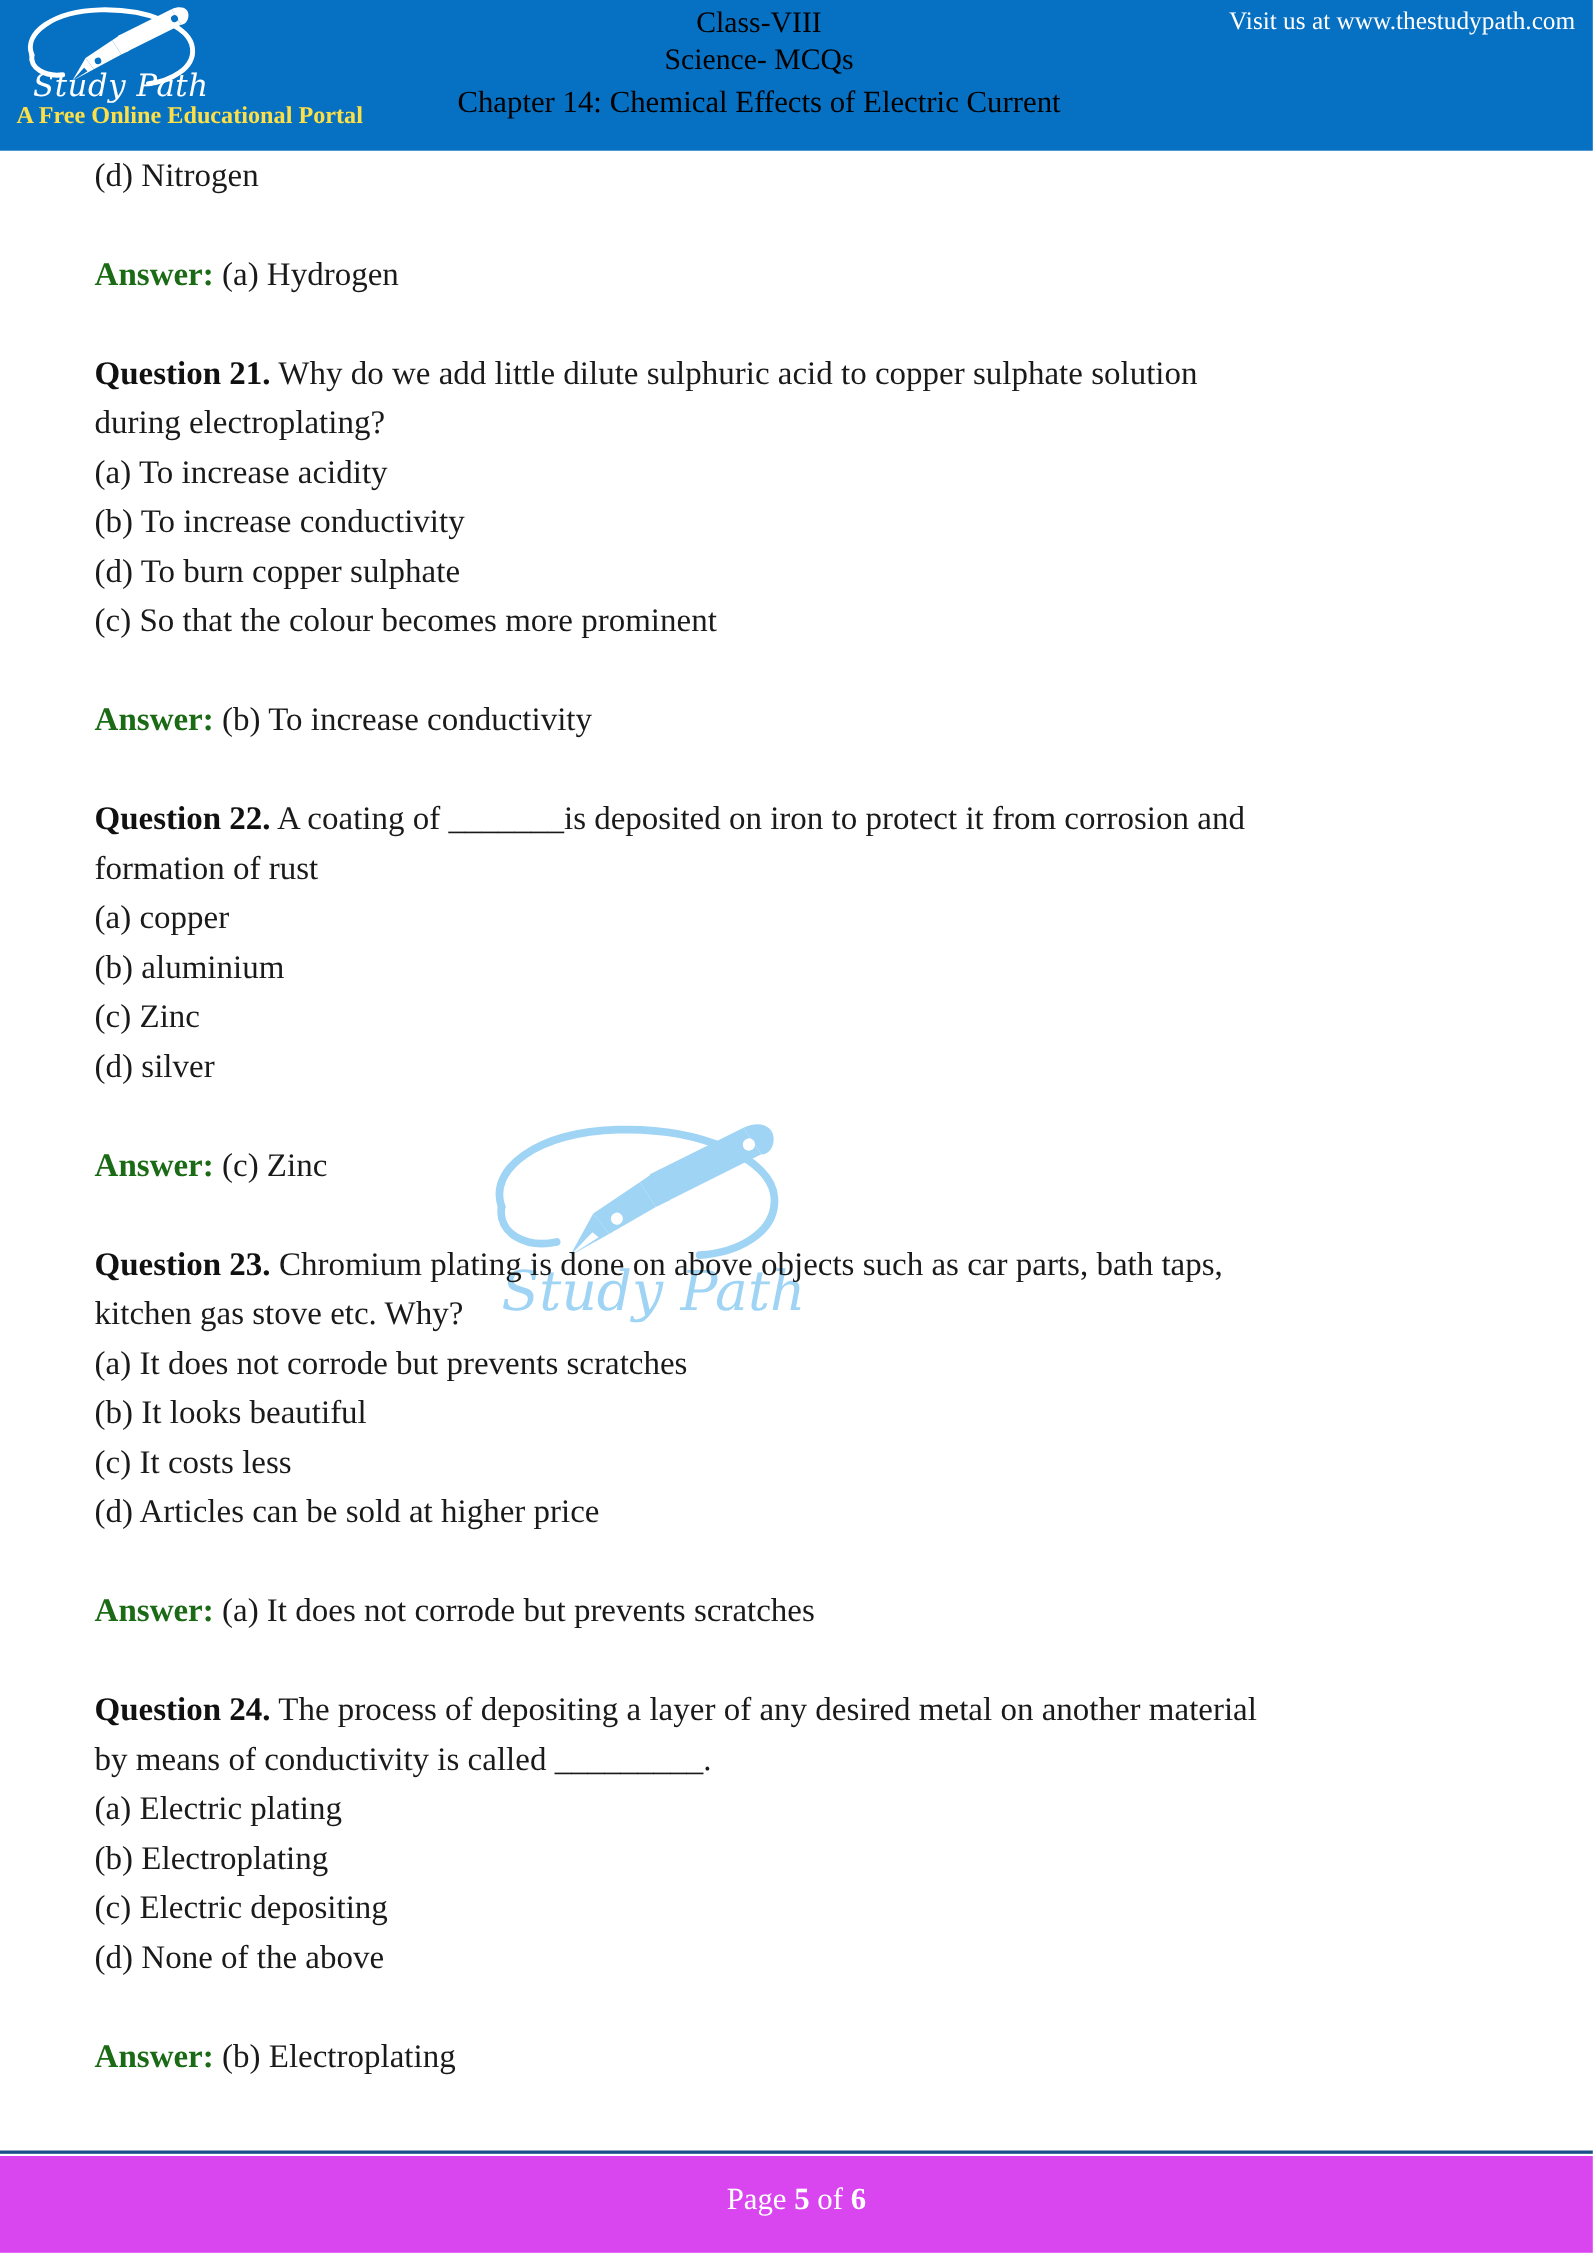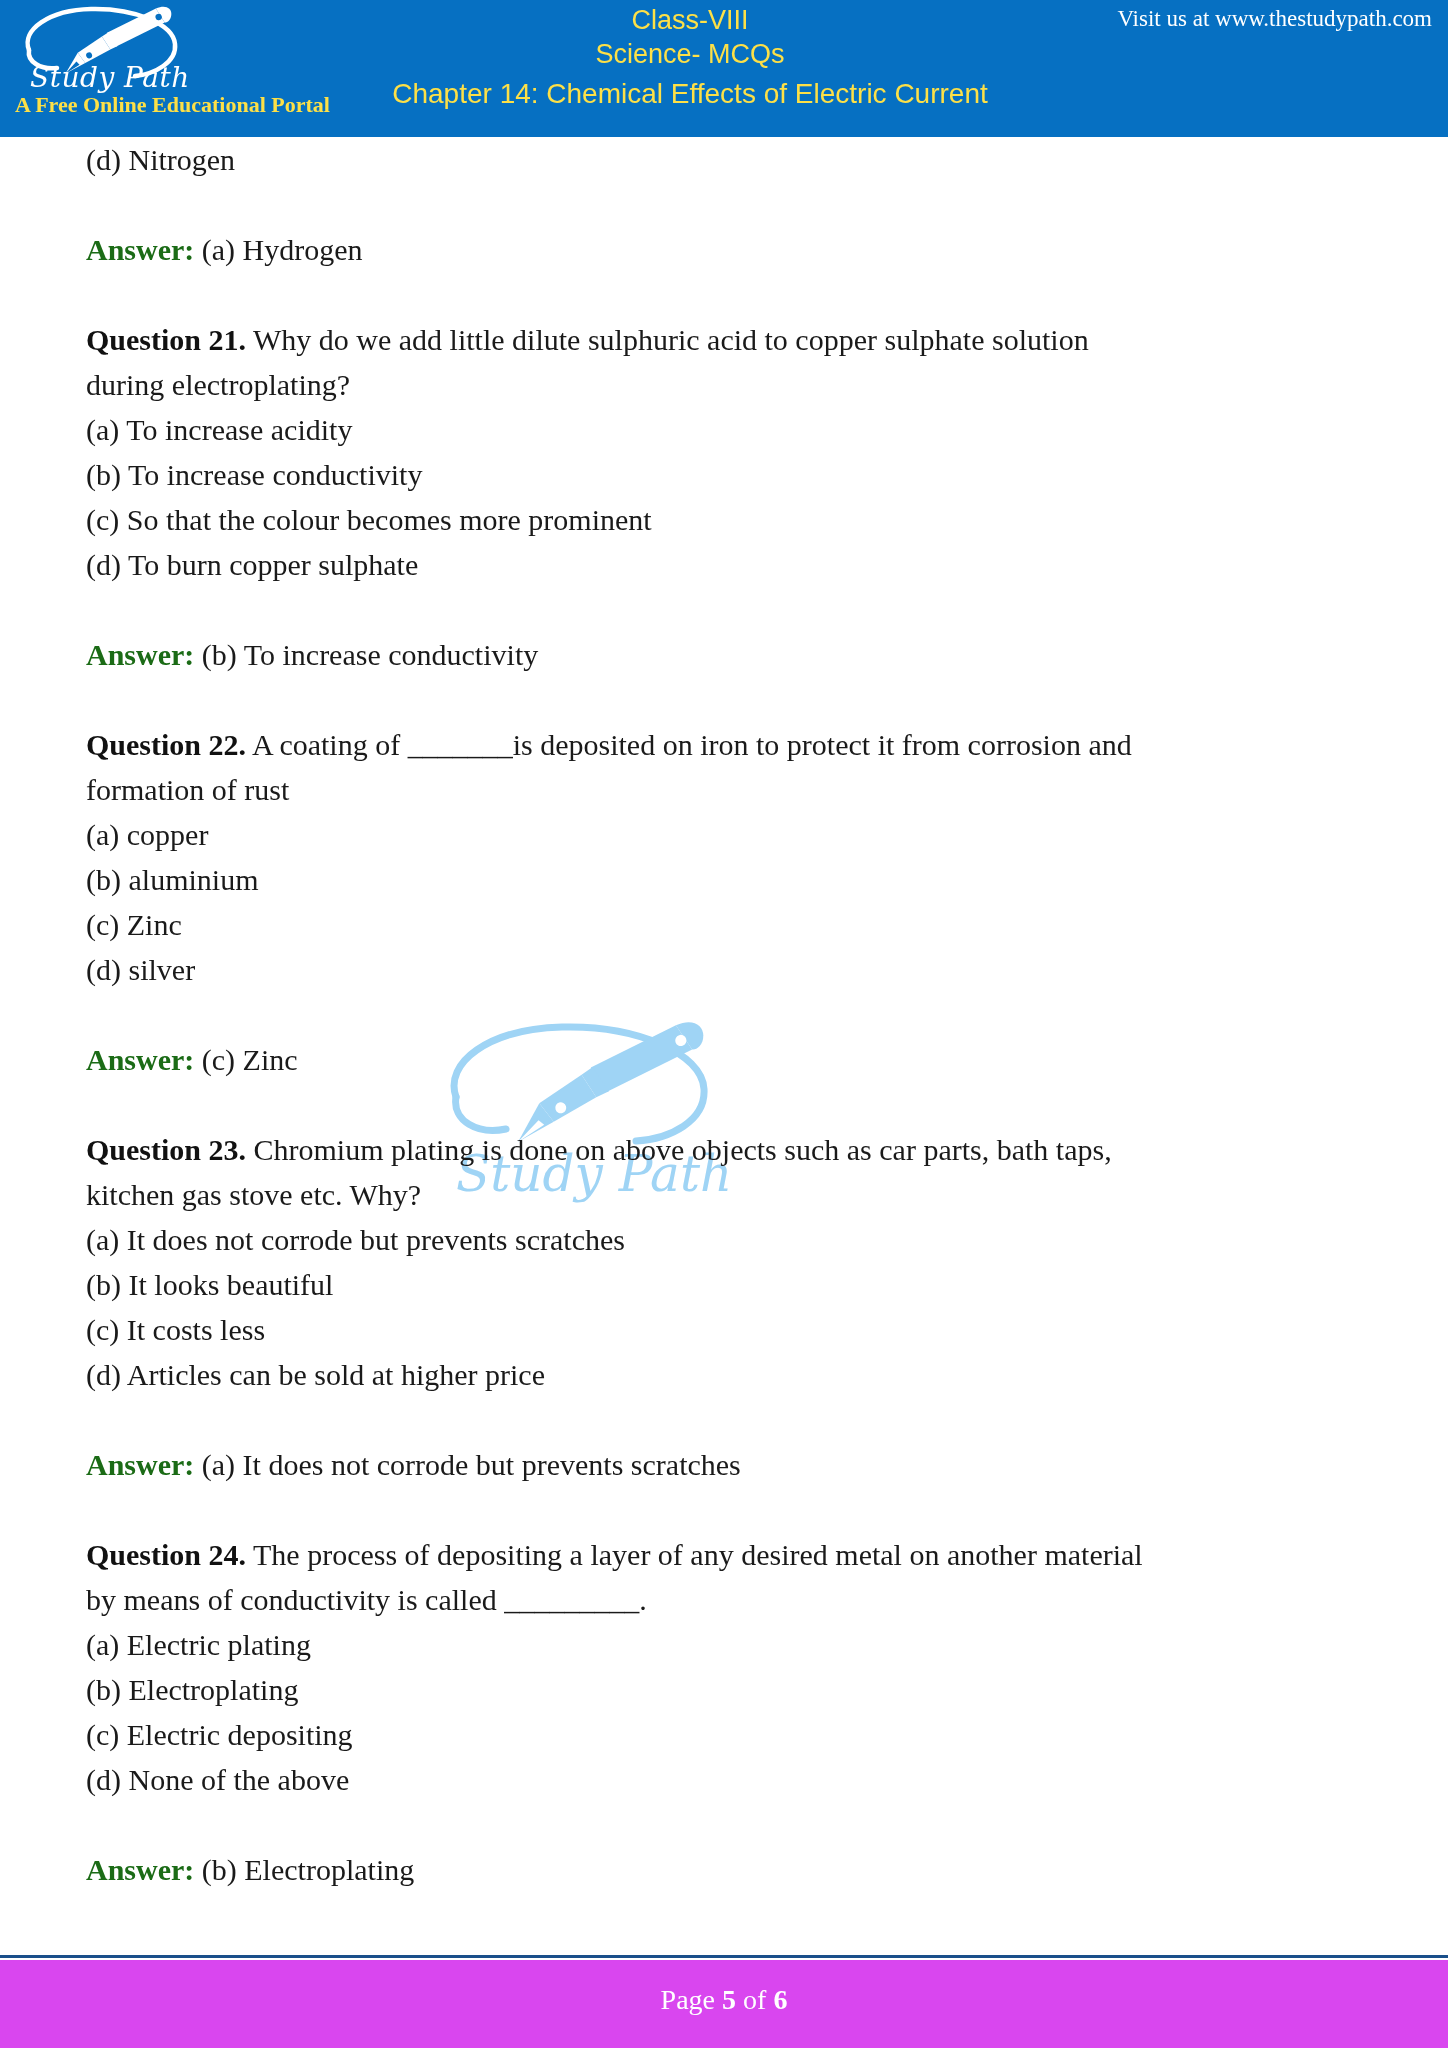--- a/index.html
+++ b/index.html
@@ -61,24 +61,24 @@
   }
   .header-center {
     position: absolute;
     left: 310px;
     top: 3px;
     width: 760px;
     text-align: center;
     color: #ffffff;
   }
   .header-line {
-    font-family: Liberation Sans, sans-serif;
+    font-family: Liberation Serif, serif;
     font-size: 27px;
     line-height: 34px;
-    color: #fde047;
+    color: #000000;
     white-space: nowrap;
   }
   .header-line.chapter {
     font-size: 28px;
     margin-top: 6px;
   }
   .header-visit {
     position: absolute;
     right: 16px;
     top: 6px;
@@ -245,22 +245,22 @@
     <div class="spacer"></div>
 
     <div class="para">
       <div>
         <span class="q-label">Question 21.</span>
         <span>Why do we add little dilute sulphuric acid to copper sulphate solution</span>
       </div>
       <div>during electroplating?</div>
       <div class="line">(a) To increase acidity</div>
       <div class="line">(b) To increase conductivity</div>
+      <div class="line">(d) To burn copper sulphate</div>
       <div class="line">(c) So that the colour becomes more prominent</div>
-      <div class="line">(d) To burn copper sulphate</div>
     </div>
     <div class="spacer"></div>
     <div class="para">
       <span class="ans-label">Answer:</span>
       <span>(b) To increase conductivity</span>
     </div>
     <div class="spacer"></div>
 
     <div class="para">
       <div>

